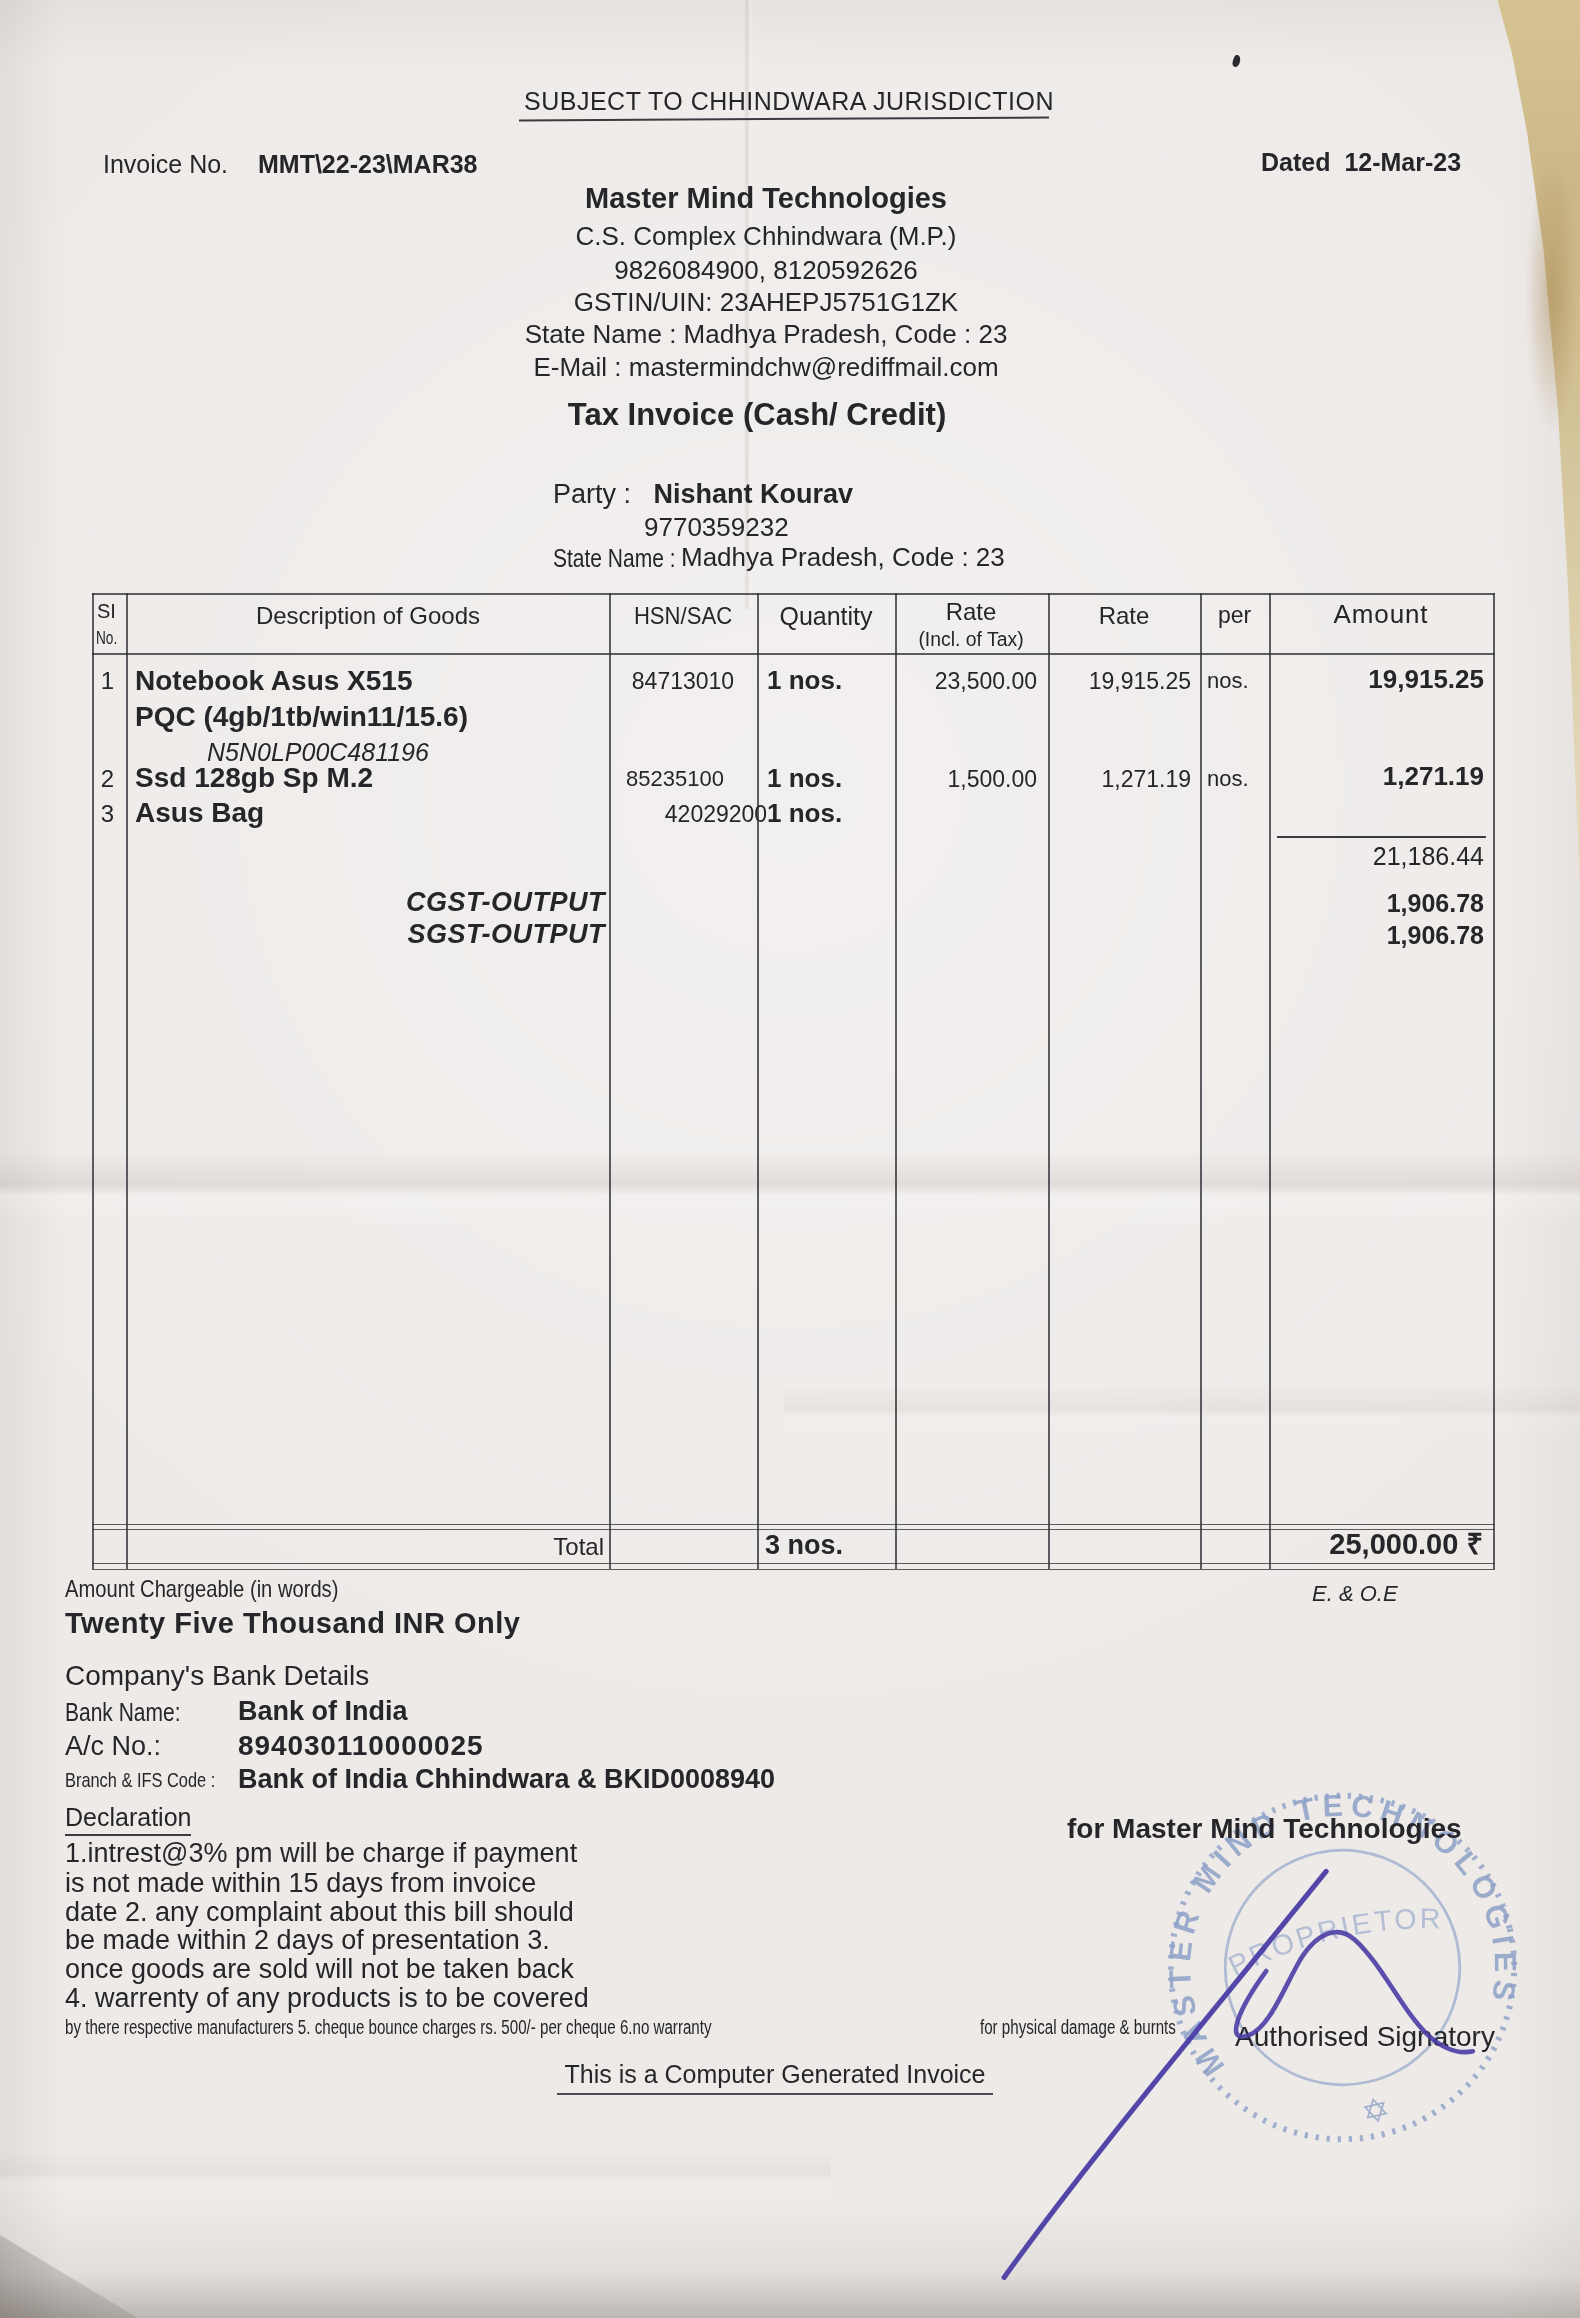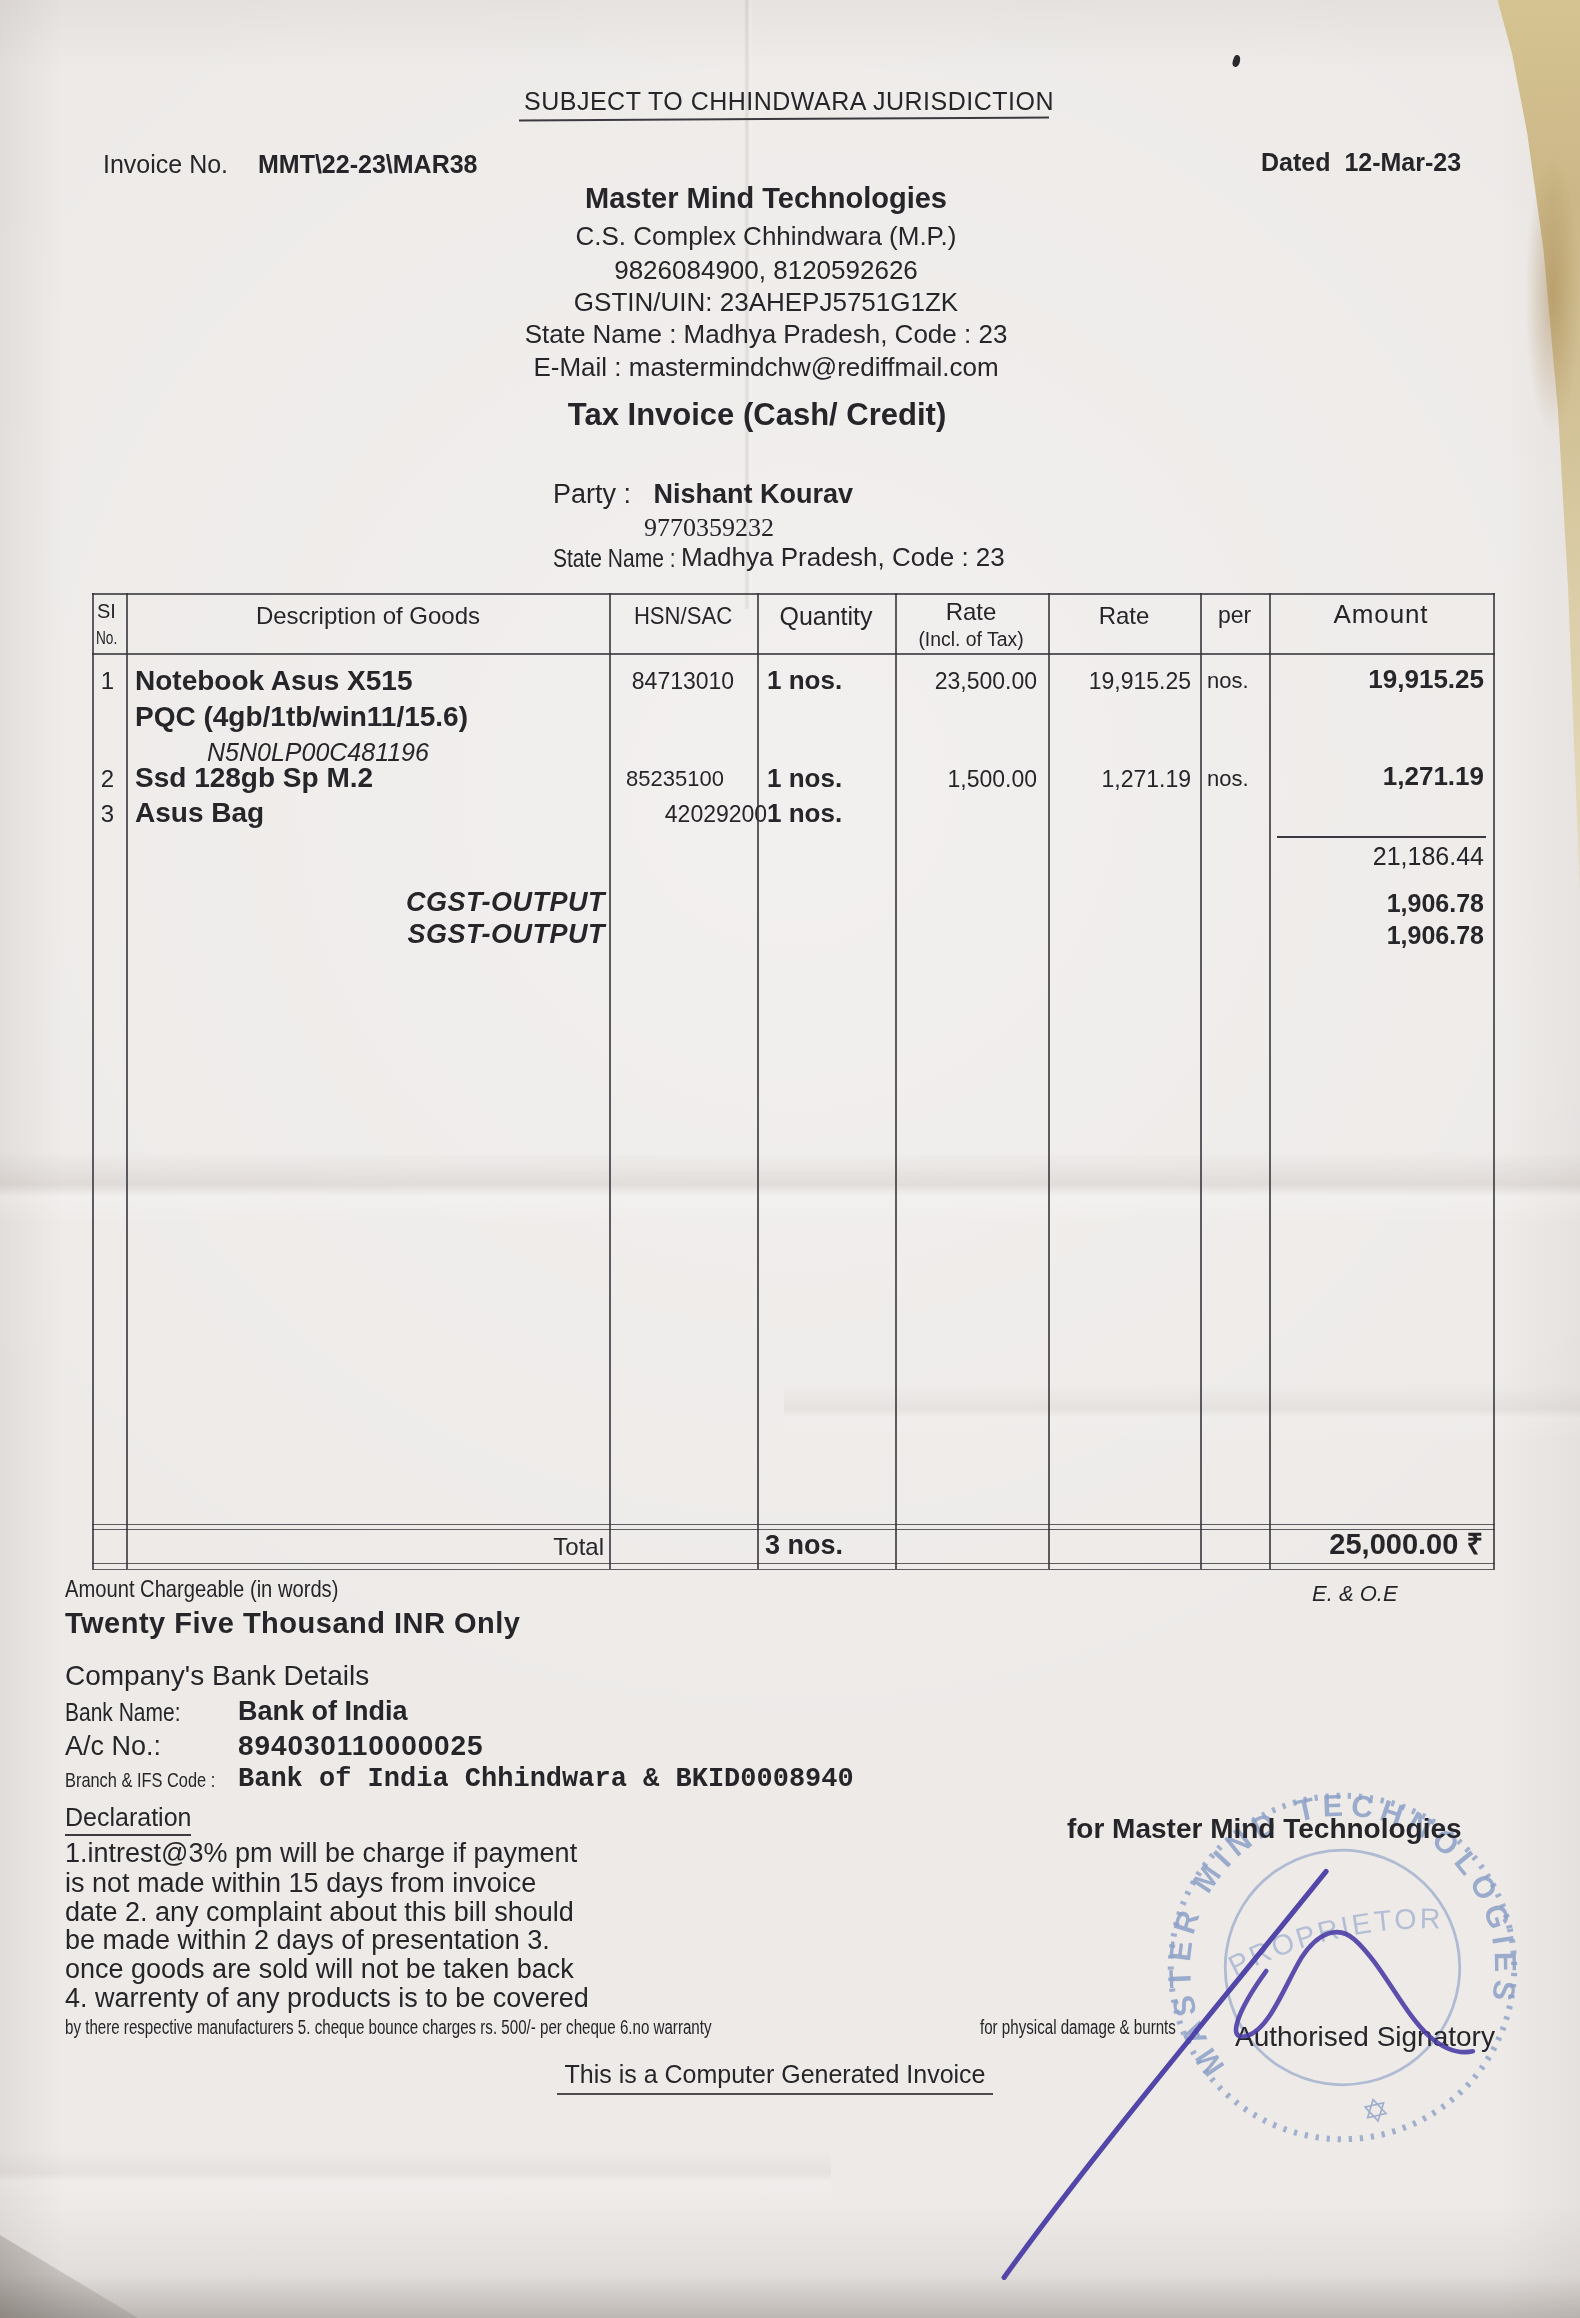--- a/index.html
+++ b/index.html
@@ -67,21 +67,21 @@
   <div class="t ctr" style="left:369px;top:288px;width:794px;font-size:26px;">GSTIN/UIN: 23AHEPJ5751G1ZK</div>
   <div class="t ctr" style="left:369px;top:320px;width:794px;font-size:26px;">State Name :  Madhya Pradesh, Code : 23</div>
   <div class="t ctr b" style="left:360px;top:397px;width:794px;font-size:31px;">Tax Invoice (Cash/ Credit)</div>
 
   <div class="t ctr" style="left:369px;top:353px;width:794px;font-size:26px;">E-Mail : mastermindchw@rediffmail.com</div>
 
   <div class="t" style="left:553px;top:479px;font-size:27px;">
     <span>Party :</span>&nbsp;&nbsp;
     <span class="b">Nishant Kourav</span>
   </div>
-  <div class="t" style="left:644px;top:513px;font-size:26px;font-family:Liberation Serif, serif;">9770359232</div>
+  <div class="t" style="left:644px;top:513px;font-size:26px;">9770359232</div>
   <div class="t cond" style="left:553px;top:544px;font-size:25px;">State Name :</div>
   <div class="t" style="left:681px;top:543px;font-size:26px;">Madhya Pradesh, Code : 23</div>
 
   <div class="vl" style="left:92px;top:593px;height:976px;"></div>
   <div class="vl" style="left:126px;top:593px;height:976px;"></div>
   <div class="vl" style="left:609px;top:593px;height:976px;"></div>
   <div class="vl" style="left:757px;top:593px;height:976px;"></div>
   <div class="vl" style="left:895px;top:593px;height:976px;"></div>
   <div class="vl" style="left:1048px;top:593px;height:976px;"></div>
   <div class="vl" style="left:1200px;top:593px;height:976px;"></div>
@@ -146,21 +146,21 @@
   <div class="t cond" style="left:65px;top:1575px;font-size:24px;">Amount Chargeable (in words)</div>
   <div class="t i" style="left:1312px;top:1581px;font-size:22px;">E. &amp; O.E</div>
   <div class="t b" style="left:65px;top:1607px;font-size:29px;letter-spacing:0.5px;">Twenty Five Thousand INR Only</div>
 
   <div class="t" style="left:65px;top:1660px;font-size:28px;">Company's Bank Details</div>
   <div class="t cond" style="left:65px;top:1698px;font-size:25px;">Bank Name:</div>
   <div class="t b" style="left:238px;top:1696px;font-size:27px;">Bank of India</div>
   <div class="t" style="left:65px;top:1731px;font-size:27px;">A/c No.:</div>
   <div class="t b" style="left:238px;top:1730px;font-size:28px;letter-spacing:0.9px;">894030110000025</div>
   <div class="t cond2" style="left:65px;top:1768px;font-size:21px;">Branch &amp; IFS Code :</div>
-  <div class="t b" style="left:238px;top:1764px;font-size:27px;font-family:Liberation Mono, monospace;">Bank of India Chhindwara &amp; BKID0008940</div>
+  <div class="t b" style="left:238px;top:1764px;font-size:27px;">Bank of India Chhindwara &amp; BKID0008940</div>
 
   <div class="t" style="left:65px;top:1803px;font-size:25px;border-bottom:2.3px solid #3a3a40;padding-bottom:1.8px;">Declaration</div>
   <div class="t" style="left:65px;top:1838px;font-size:27px;">1.intrest@3% pm will be charge if payment</div>
   <div class="t" style="left:65px;top:1868px;font-size:27px;">is not made within 15 days from invoice</div>
   <div class="t" style="left:65px;top:1897px;font-size:27px;">date 2. any complaint about this bill should</div>
   <div class="t" style="left:65px;top:1925px;font-size:27px;">be made within 2 days of presentation 3.</div>
   <div class="t" style="left:65px;top:1954px;font-size:27px;">once goods are sold will not be taken back</div>
   <div class="t" style="left:65px;top:1983px;font-size:27px;">4. warrenty of any products is to be covered</div>
   <div class="t cond2" style="left:65px;top:2016px;font-size:19.4px;">by there respective manufacturers 5. cheque bounce charges rs. 500/- per cheque 6.no warranty</div>
   <div class="t cond2" style="left:980px;top:2016px;font-size:19.4px;">for physical damage &amp; burnts</div>

